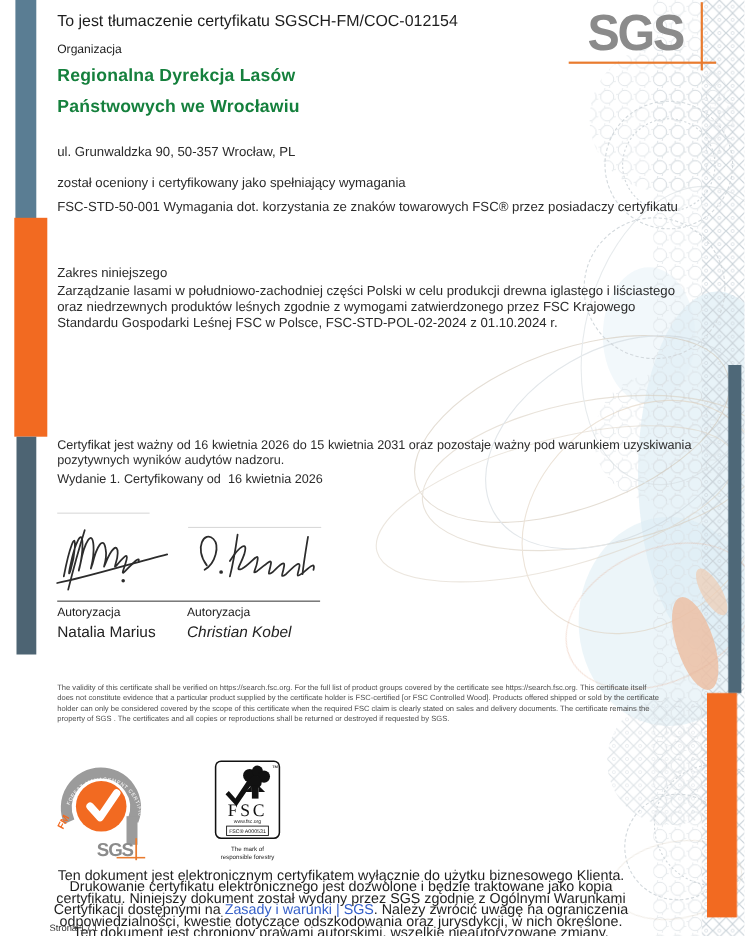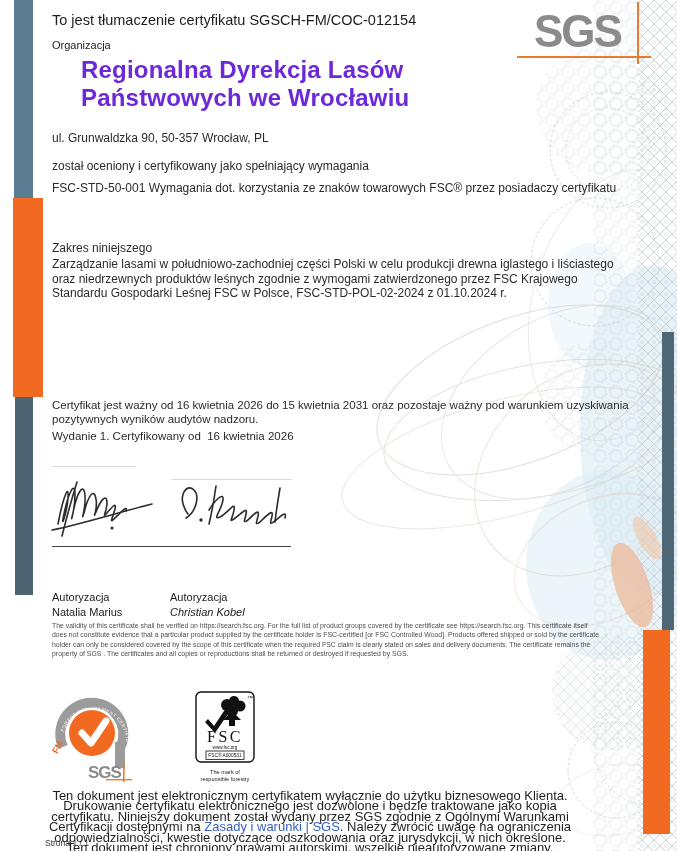--- a/index.html
+++ b/index.html
@@ -5,33 +5,33 @@
   html,body{margin:0;padding:0;background:#fff;}
   #page{position:relative;width:677px;height:851px;background:#ffffff;overflow:hidden;
         font-family:"Liberation Sans","DejaVu Sans",sans-serif;color:#2b2b2b;}
   .abs{position:absolute;}
   
   .rail{position:absolute;z-index:2;}
   
   .t{position:absolute;z-index:3;}
   #translation-line{left:52px;top:12px;font-size:14.5px;color:#1d1d1d;}
   #org-label{left:52px;top:39px;font-size:11px;color:#1d1d1d;}
-  #org-name{left:52px;top:56px;font-size:24px;line-height:28px;font-weight:bold;color:#6d28d9;letter-spacing:.2px;margin-left:29px;}
+  #org-name{left:52px;top:56px;font-size:16px;line-height:28px;font-weight:bold;color:#15803d;letter-spacing:.2px;}
   #address{left:52px;top:131px;font-size:12px;}
   #assessed{left:52px;top:159px;font-size:12px;}
   #standards{left:52px;top:181px;width:582px;font-size:12px;line-height:15px;}
   #standards .std{display:block;}
   #scope-label{left:52px;top:241px;font-size:12px;}
   #scope-text{left:52px;top:257px;width:582px;font-size:12px;line-height:14.5px;}
   #validity{left:52px;top:399px;width:588px;font-size:11.5px;line-height:13.5px;}
   #issue{left:52px;top:430px;font-size:11.5px;white-space:pre-wrap;}
   .sigline{position:absolute;z-index:3;background:#444;height:1px;}
   .sigtopline{position:absolute;z-index:3;background:#d9d9d9;height:1px;}
-  .siglabel{font-size:11px;color:#222;margin-top:40px;}
-  .signame{font-size:11px;color:#222;}
+  .siglabel{font-size:11px;color:#222;}
+  .signame{font-size:14px;color:#222;}
   #company{left:52px;top:577px;font-size:11px;line-height:14px;color:#222;}
   #company .www{display:block;margin-top:3px;}
   #legal-en{left:52px;top:621px;width:549px;font-size:6.9px;line-height:9.4px;color:#4d4d4d;}
   #legal-pl{left:48px;top:791px;width:524px;font-size:13px;line-height:10.4px;color:#1f1f1f;text-align:center;}
   #legal-pl .lnk{color:#3660c9;cursor:pointer;}
   #page-num{left:45px;top:838px;font-size:8.5px;color:#333;}
   
   #sgs-logo-text{left:534px;top:6px;font-size:44px;font-weight:bold;letter-spacing:-2px;
      color:#8b8b8b;z-index:3;font-family:"Liberation Sans",sans-serif;transform:scaleY(1.05);}
   .orange-line{position:absolute;background:#e97b2e;z-index:4;}

